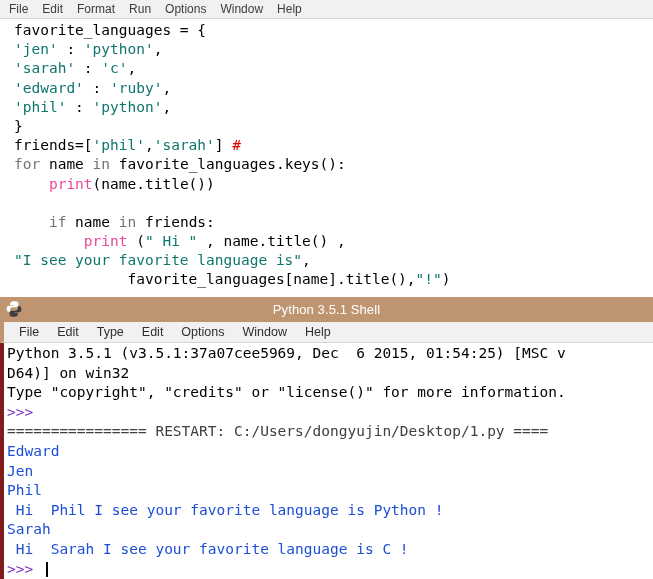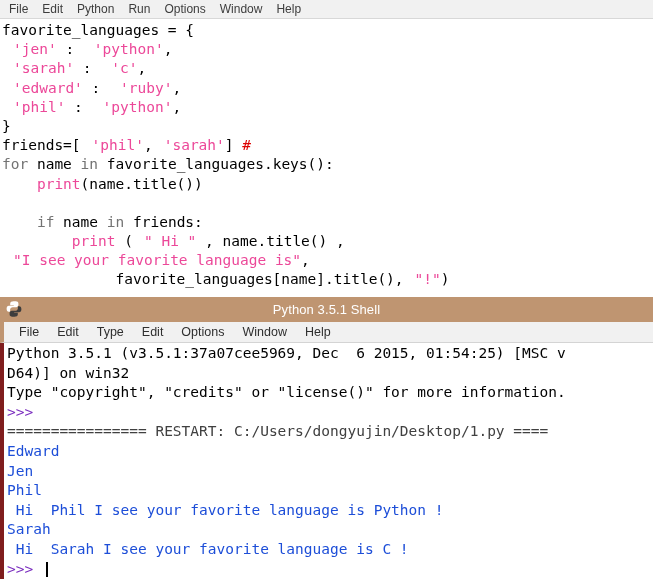--- a/index.html
+++ b/index.html
@@ -36,28 +36,28 @@
     padding: 0 7px;
     line-height: 17px;
     white-space: nowrap;
     font-family: "Liberation Sans", sans-serif;
   }
   #editor-code {
     font-family: "DejaVu Sans Mono", monospace;
     font-size: 14.5px;
     line-height: 19.2px;
     color: #000000;
-    padding: 2px 0 0 2px;
+    padding: 2px 0 0 14px;
     white-space: pre;
     letter-spacing: 0px;
   }
   .code-line { height: 19.2px; white-space: pre; }
 
   
-  .s-str  { color: #ec4899; margin-left: 11px; }
+  .s-str  { color: #0f766e; }
   .s-kw   { color: #737373; }
   .s-bi   { color: #ec4899; }
   .s-cmt  { color: #dd0000; }
   .s-def  { color: #000000; }
 
   
   #shell-window {
     position: absolute;
     left: 0; top: 297px;
     width: 653px;
@@ -133,21 +133,21 @@
   }
 </style>
 </head>
 <body>
 
 <div id="editor-window">
 
   <div id="editor-menubar">
       <div class="menu-item">File</div>
       <div class="menu-item">Edit</div>
-      <div class="menu-item">Python</div>
+      <div class="menu-item">Format</div>
       <div class="menu-item">Run</div>
       <div class="menu-item">Options</div>
       <div class="menu-item">Window</div>
       <div class="menu-item">Help</div>
     </div>
 
   <div id="editor-code"><div class="code-line"><span class="s-def">favorite_languages = {</span></div><div class="code-line"><span class="s-str">'jen'</span><span class="s-def"> : </span><span class="s-str">'python'</span><span class="s-def">,</span></div><div class="code-line"><span class="s-str">'sarah'</span><span class="s-def"> : </span><span class="s-str">'c'</span><span class="s-def">,</span></div><div class="code-line"><span class="s-str">'edward'</span><span class="s-def"> : </span><span class="s-str">'ruby'</span><span class="s-def">,</span></div><div class="code-line"><span class="s-str">'phil'</span><span class="s-def"> : </span><span class="s-str">'python'</span><span class="s-def">,</span></div><div class="code-line"><span class="s-def">}</span></div><div class="code-line"><span class="s-def">friends=[</span><span class="s-str">'phil'</span><span class="s-def">,</span><span class="s-str">'sarah'</span><span class="s-def">] </span><span class="s-cmt">#</span></div><div class="code-line"><span class="s-kw">for</span><span class="s-def"> name </span><span class="s-kw">in</span><span class="s-def"> favorite_languages.keys():</span></div><div class="code-line"><span class="s-def">    </span><span class="s-bi">print</span><span class="s-def">(name.title())</span></div><div class="code-line">&nbsp;</div><div class="code-line"><span class="s-def">    </span><span class="s-kw">if</span><span class="s-def"> name </span><span class="s-kw">in</span><span class="s-def"> friends:</span></div><div class="code-line"><span class="s-def">        </span><span class="s-bi">print</span><span class="s-def"> (</span><span class="s-str">" Hi "</span><span class="s-def"> , name.title() ,</span></div><div class="code-line"><span class="s-str">"I see your favorite language is"</span><span class="s-def">,</span></div><div class="code-line"><span class="s-def">             favorite_languages[name].title(),</span><span class="s-str">"!"</span><span class="s-def">)</span></div></div>
 
 </div>
 

